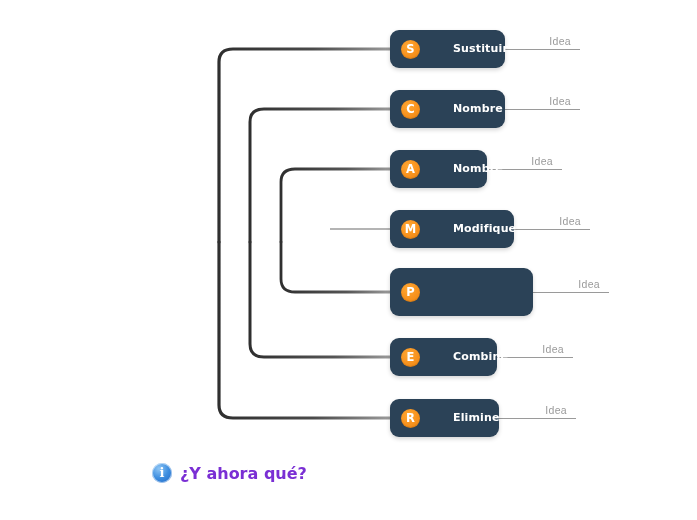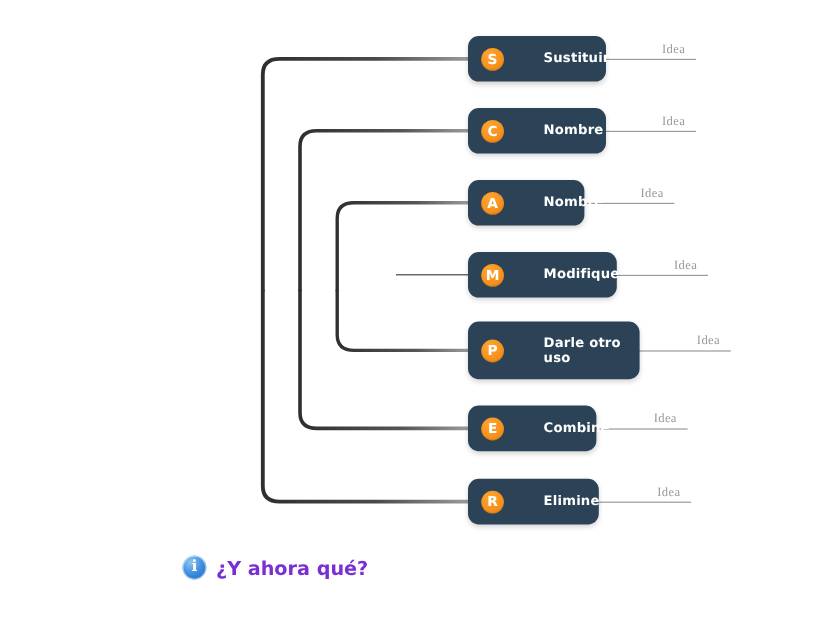--- a/index.html
+++ b/index.html
@@ -106,21 +106,21 @@
     height: 1px;
     background: #9a9a9a;
     width: 100%;
   }
   .idea-stub .idea-label {
     position: absolute;
     bottom: 3px;
     right: 9px;
     color: #9a9a9a;
     font-size: 10.5px;
-    font-family: Liberation Serif, serif;
+    font-family: Liberation Sans, sans-serif;
     white-space: nowrap;
     letter-spacing: 0.3px;
   }
 
   
   .footer-note {
     position: absolute;
     z-index: 4;
     left: 152px;
     top: 463px;
@@ -214,22 +214,20 @@
     <span class="badge">M</span>
     <span class="label">Modifique</span>
   </div>
   <div class="idea-stub" style="left:508px; top:208px; width:82px; height:22px;">
     <span class="idea-label">Idea</span>
     <span class="idea-line"></span>
   </div>
 
   <div class="branch tall" style="left:390px; top:268px; width:143px;">
     <span class="badge">P</span>
-    <span class="label">Darle otro
-uso</span>
   </div>
   <div class="idea-stub" style="left:527px; top:271px; width:82px; height:22px;">
     <span class="idea-label">Idea</span>
     <span class="idea-line"></span>
   </div>
 
   <div class="branch" style="left:390px; top:338px; width:107px;">
     <span class="badge">E</span>
     <span class="label">Combine</span>
   </div>

